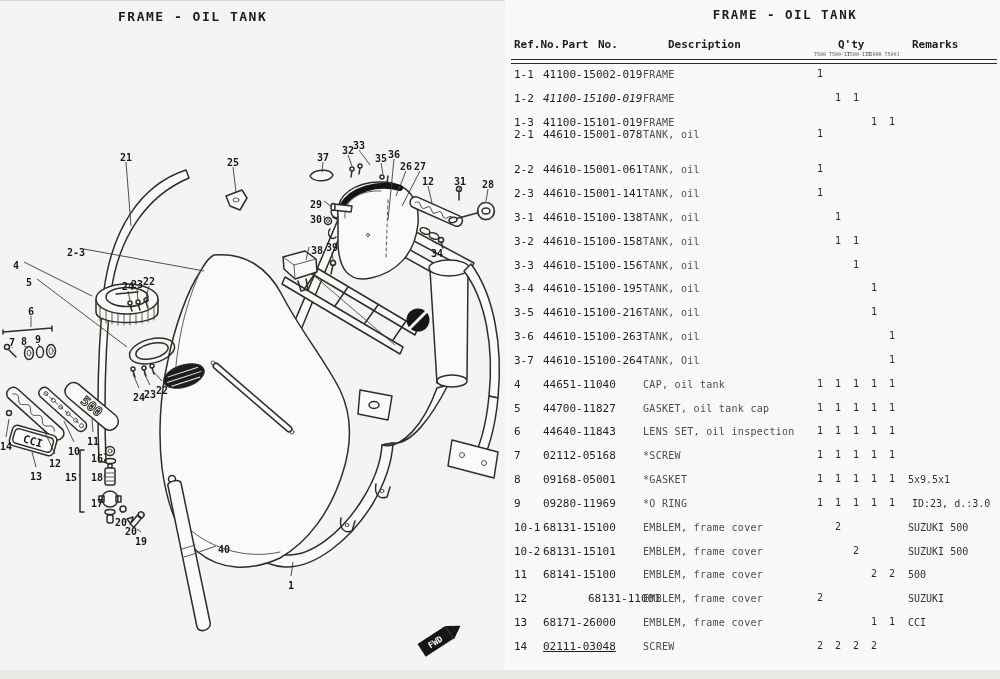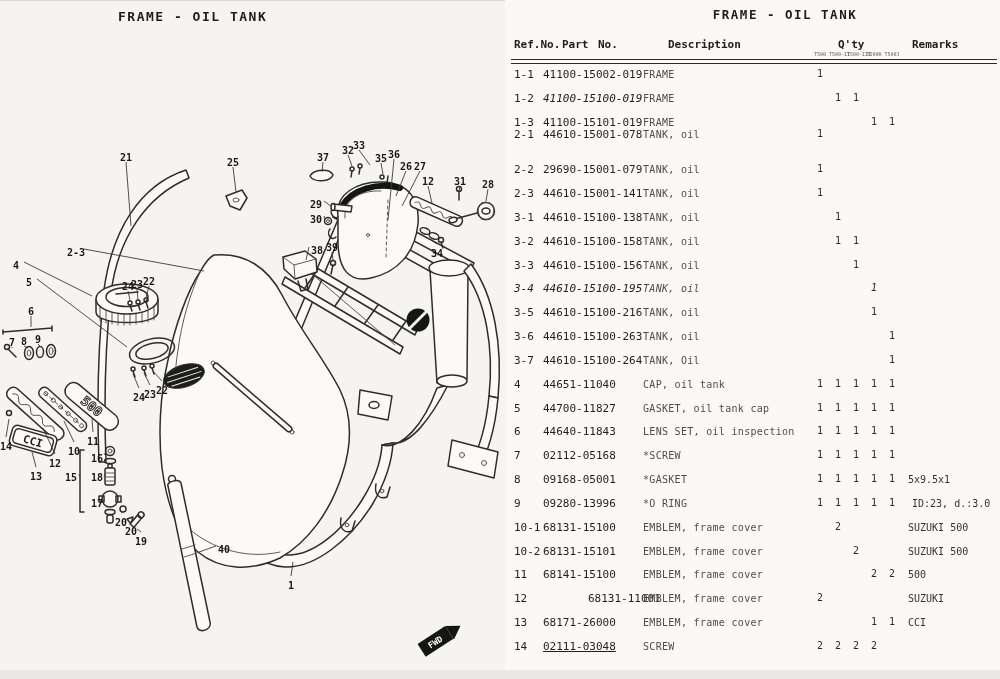--- a/index.html
+++ b/index.html
@@ -406,21 +406,21 @@
           <span class="cell qty" style="left: 378px;">1</span>
         </div>
         <div class="trow" style="top: 60px;">
           <span class="cell" style="left: 9px;">2-1</span>
           <span class="cell" style="left: 38px;">44610-15001-078</span>
           <span class="cell desc" style="left: 138px;">TANK, oil</span>
           <span class="cell qty" style="left: 306px;">1</span>
         </div>
         <div class="trow" style="top: 95.32px;">
           <span class="cell" style="left: 9px;">2-2</span>
-          <span class="cell" style="left: 38px;">29690-15001-079</span>
+          <span class="cell" style="left: 38px;">44610-15001-061</span>
           <span class="cell desc" style="left: 138px;">TANK, oil</span>
           <span class="cell qty" style="left: 306px;">1</span>
         </div>
         <div class="trow" style="top: 119.15px;">
           <span class="cell" style="left: 9px;">2-3</span>
           <span class="cell" style="left: 38px;">44610-15001-141</span>
           <span class="cell desc" style="left: 138px;">TANK, oil</span>
           <span class="cell qty" style="left: 306px;">1</span>
         </div>
         <div class="trow" style="top: 142.98px;">
@@ -435,21 +435,21 @@
           <span class="cell desc" style="left: 138px;">TANK, oil</span>
           <span class="cell qty" style="left: 324px;">1</span>
           <span class="cell qty" style="left: 342px;">1</span>
         </div>
         <div class="trow" style="top: 190.64px;">
           <span class="cell" style="left: 9px;">3-3</span>
           <span class="cell" style="left: 38px;">44610-15100-156</span>
           <span class="cell desc" style="left: 138px;">TANK, oil</span>
           <span class="cell qty" style="left: 342px;">1</span>
         </div>
-        <div class="trow" style="top: 214.47px; font-style: italic;">
+        <div class="trow" style="top: 214.47px;">
           <span class="cell" style="left: 9px;">3-4</span>
           <span class="cell" style="left: 38px;">44610-15100-195</span>
           <span class="cell desc" style="left: 138px;">TANK, oil</span>
           <span class="cell qty" style="left: 360px;">1</span>
         </div>
         <div class="trow" style="top: 238.3px;">
           <span class="cell" style="left: 9px;">3-5</span>
           <span class="cell" style="left: 38px;">44610-15100-216</span>
           <span class="cell desc" style="left: 138px;">TANK, oil</span>
           <span class="cell qty" style="left: 360px;">1</span>
@@ -512,21 +512,21 @@
           <span class="cell desc" style="left: 138px;">*GASKET</span>
           <span class="cell qty" style="left: 306px;">1</span>
           <span class="cell qty" style="left: 324px;">1</span>
           <span class="cell qty" style="left: 342px;">1</span>
           <span class="cell qty" style="left: 360px;">1</span>
           <span class="cell qty" style="left: 378px;">1</span>
           <span class="cell rem" style="left: 403px;">5x9.5x1</span>
         </div>
         <div class="trow" style="top: 428.94px;">
           <span class="cell" style="left: 9px;">9</span>
-          <span class="cell" style="left: 38px;">09280-13996</span>
+          <span class="cell" style="left: 38px;">09280-11969</span>
           <span class="cell desc" style="left: 138px;">*O RING</span>
           <span class="cell qty" style="left: 306px;">1</span>
           <span class="cell qty" style="left: 324px;">1</span>
           <span class="cell qty" style="left: 342px;">1</span>
           <span class="cell qty" style="left: 360px;">1</span>
           <span class="cell qty" style="left: 378px;">1</span>
           <span class="cell rem" style="left: 407px;">ID:23, d.:3.0</span>
         </div>
         <div class="trow" style="top: 452.77px;">
           <span class="cell" style="left: 9px;">10-1</span>

